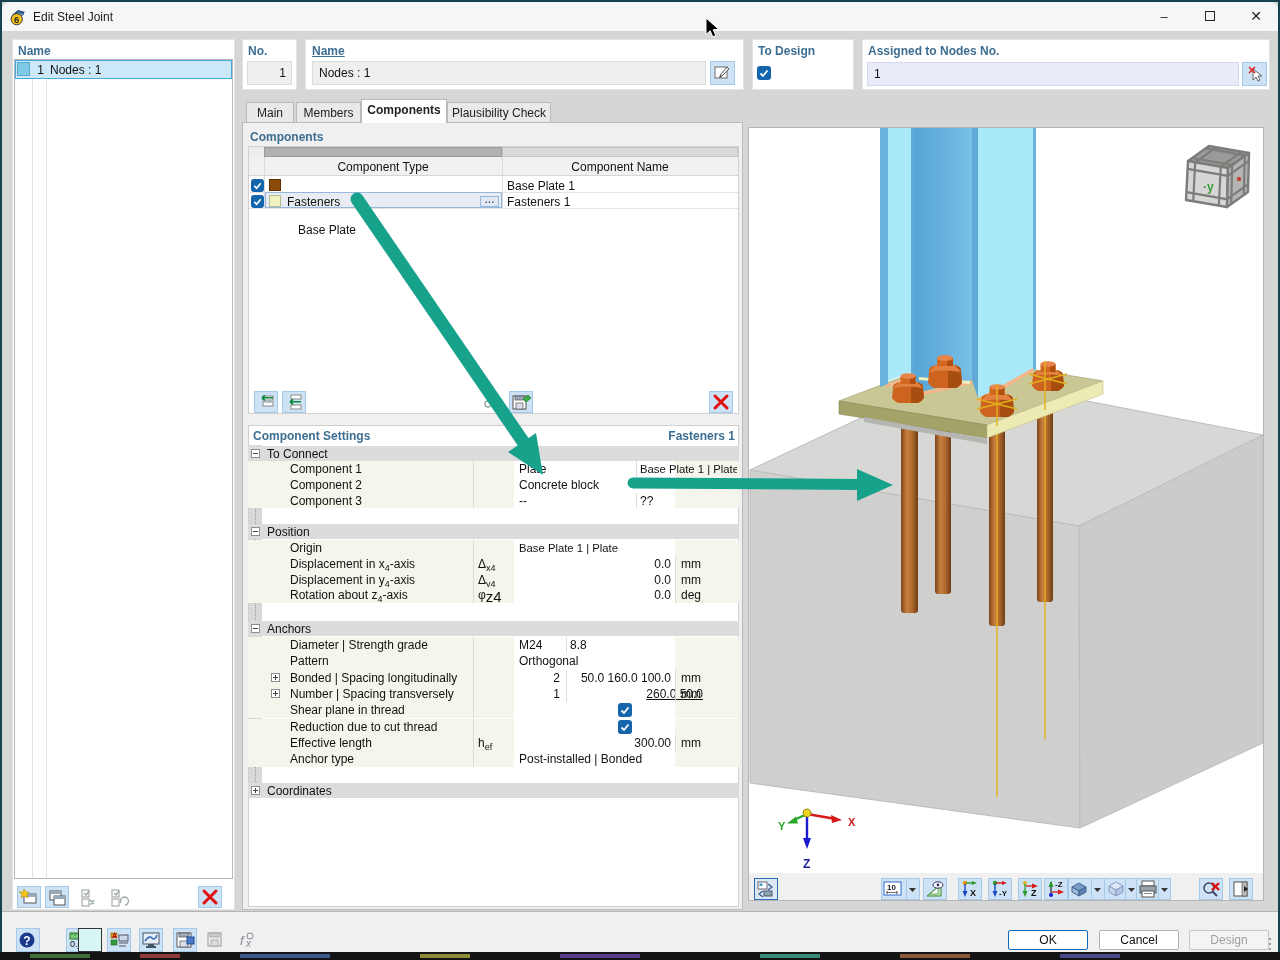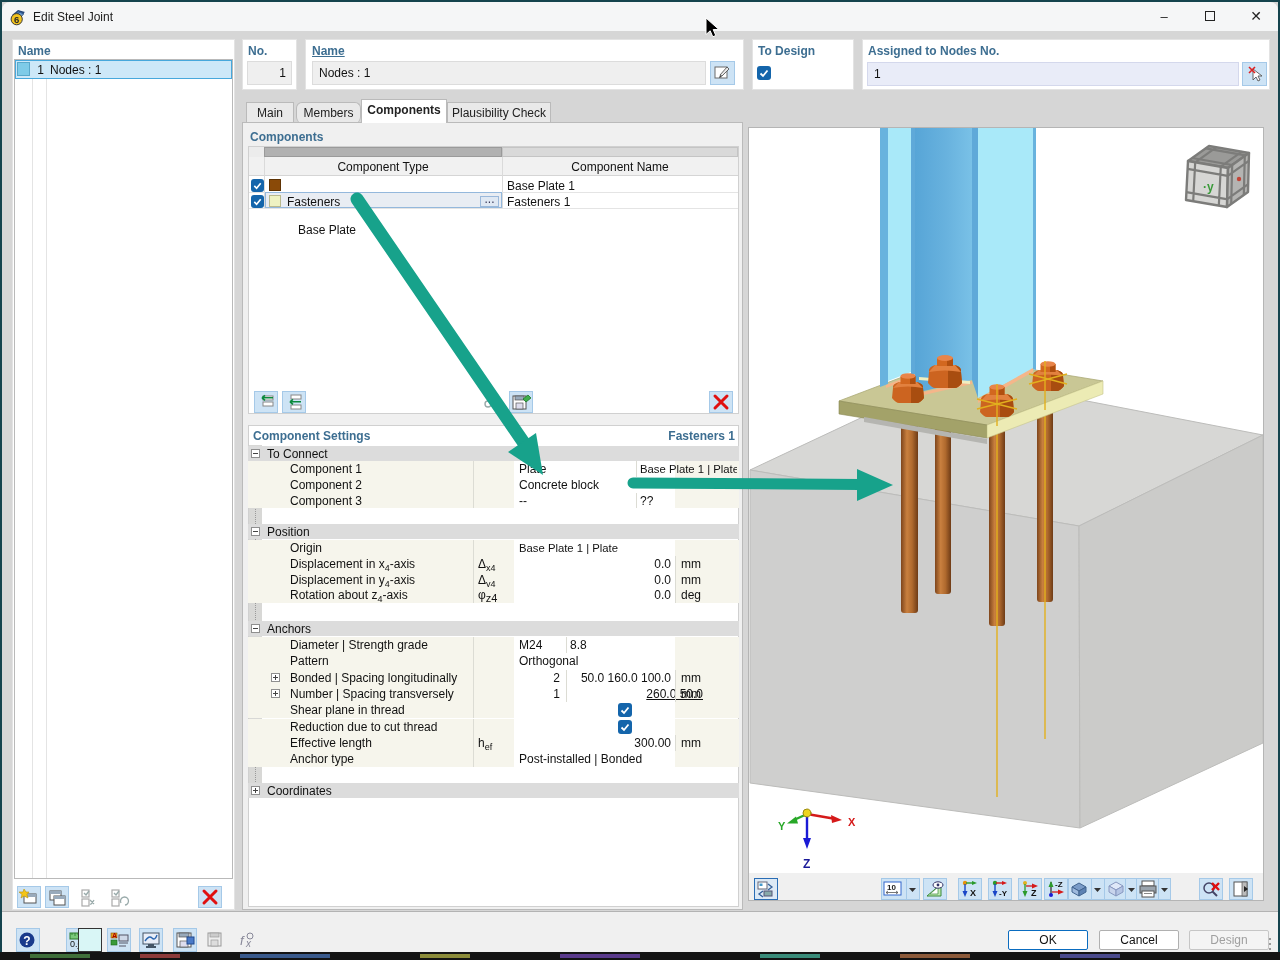--- a/index.html
+++ b/index.html
@@ -85,21 +85,21 @@
   <div class="abs lbl" style="left:866px;top:42px;">Assigned to Nodes No.</div>
   <div class="abs" style="left:865px;top:60px;width:372px;height:24px;background:#e9ecf8;border:1px solid #d4d8ec;line-height:22px;padding-left:6px;">1</div>
   <div class="ibtn" style="left:1240px;top:60px;width:25px;height:24px;">
     <svg width="23" height="22" viewBox="0 0 23 22">
         <path d="M10 6 L10 17 L13 14 L15 18 L17 17 L15 13 L19 13 Z" fill="#fff" stroke="#555" stroke-width="0.9"></path>
         <path d="M6 4 L12 10 M12 4 L6 10" stroke="#d22" stroke-width="1.6"></path>
       </svg>
   </div>
 
   <div class="tab" style="left:244px;width:48px;">Main</div>
-  <div class="tab" style="left:294px;width:65px;border-radius:6px;">Members</div>
+  <div class="tab" style="left:294px;width:65px;">Members</div>
   <div class="tab active" style="left:359px;width:86px;">Components</div>
   <div class="tab" style="left:445px;width:104px;">Plausibility Check</div>
 
   <div class="abs" style="left:240px;top:120px;width:501px;height:788px;background:#f0f0f0;border:1px solid #bababa;"></div>
 
   <div class="abs lbl" style="left:248px;top:128px;">Components</div>
   <div class="abs" style="left:246px;top:144px;width:491px;height:268px;background:#fff;border:1px solid #d0d0d0;"></div>
 
   <div class="abs" style="left:247px;top:145px;width:15px;height:10px;background:#ececec;"></div>
   <div class="abs" style="left:262px;top:145px;width:238px;height:10px;background:#b1b1b1;border:1px solid #9a9a9a;"></div>
@@ -235,21 +235,21 @@
 <div class="abs" style="left:512px;top:570.6px;width:157px;text-align:right;white-space:nowrap;">0.0</div>
 <div class="vline" style="left:673px;top:569.6px;height:15.8px;position:absolute;"></div>
 <div class="abs" style="left:679px;top:570.6px;">mm</div>
 <div class="trow" style="top:585.4px;height:15.8px;">
         <div class="cell" style="left:266px;width:205px;"></div>
         <div class="vline" style="left:225px;"></div>
         <div class="vline" style="left:266px;"></div>
       </div>
 <div class="abs" style="left:512px;top:585.4px;width:161px;height:15.8px;background:#fff;"></div>
 <div class="abs" style="left:288px;top:586.4px;white-space:nowrap;">Rotation about z<sub style="font-size:9px">4</sub>-axis</div>
-<div class="abs" style="left:476px;top:586.4px;">φ<sub style="font-size:11px">z4</sub></div>
+<div class="abs" style="left:476px;top:586.4px;">φ<sub style="font-size:15px">z4</sub></div>
 <div class="abs" style="left:512px;top:586.4px;width:157px;text-align:right;white-space:nowrap;">0.0</div>
 <div class="vline" style="left:673px;top:585.4px;height:15.8px;position:absolute;"></div>
 <div class="abs" style="left:679px;top:586.4px;">deg</div>
 <div class="srow" style="top:619px;height:15px;"></div>
 <div class="expander" style="left:249px;top:622px;"></div>
 <div class="abs" style="left:265px;top:620px;">Anchors</div>
 <div class="trow" style="top:635px;height:16.3px;">
         <div class="cell" style="left:266px;width:205px;"></div>
         <div class="vline" style="left:225px;"></div>
         <div class="vline" style="left:266px;"></div>

